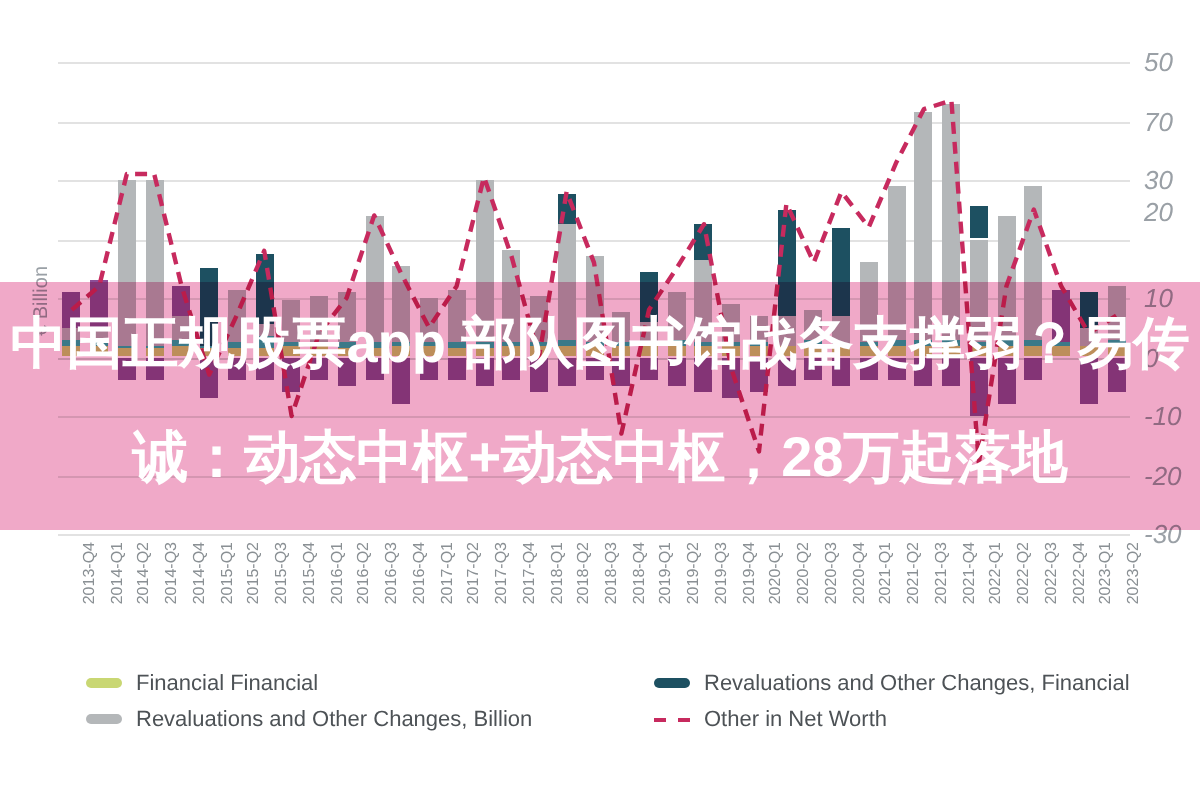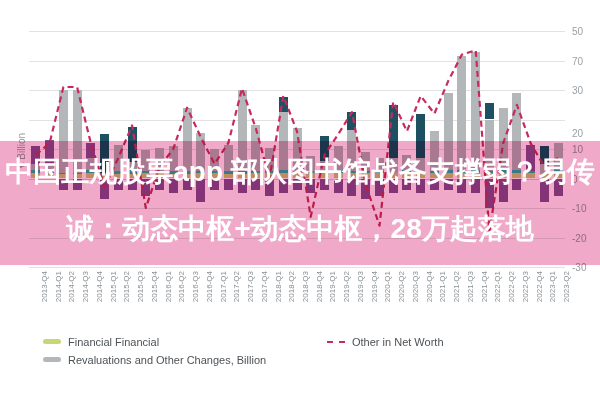--- a/index.html
+++ b/index.html
@@ -1,20 +1,20 @@
 <!DOCTYPE html>
 <html><head>
 <meta charset="utf-8">
 <style>
   html,body{margin:0;padding:0;background:#fff;}
   #stage{position:relative;width:600px;height:400px;background:#ffffff;overflow:hidden;
          font-family:"Liberation Sans",sans-serif;}
   .gridline{position:absolute;height:1px;background:#e2e2e2;}
   .gridline.zero{background:#d4d4d4;}
-  .ytick{position:absolute;color:#9aa0a6;font-size:10px;transform:translateY(-50%);}
+  .ytick{position:absolute;color:#9aa0a6;font-size:13px;transform:translateY(-50%);font-style:italic;}
   .xtick{position:absolute;color:#8a9094;font-size:8px;white-space:nowrap;width:34px;
          text-align:right;transform-origin:0 0;transform:rotate(-90deg) translateX(-34px);}
   .barseg{position:absolute;}
   #ylab{position:absolute;left:-9px;top:145px;color:#9aa0a6;font-size:10px;
         transform:rotate(-90deg);transform-origin:center;width:60px;text-align:center;}
   #band{position:absolute;left:0;top:141px;width:600px;height:124px;
         background:#f0a9c8;mix-blend-mode:multiply;}
   #bandtext{position:absolute;left:0;top:141px;width:600px;height:124px;
         display:flex;flex-direction:column;align-items:center;padding-top:16px;
         box-sizing:border-box;gap:28px;color:#ffffff;font-weight:bold;font-size:28px;
@@ -32,21 +32,21 @@
 <div id="stage">
   <div id="ylab">€ Billion</div>
   <div id="plot">
       <div class="gridline" style="left: 29px; width: 536px; top: 31px;"></div>
       <div class="ytick" style="left: 572px; top: 31px;">50</div>
       <div class="gridline" style="left: 29px; width: 536px; top: 60.5px;"></div>
       <div class="ytick" style="left: 572px; top: 60.5px;">70</div>
       <div class="gridline" style="left: 29px; width: 536px; top: 90px;"></div>
       <div class="ytick" style="left: 572px; top: 90px;">30</div>
       <div class="gridline" style="left: 29px; width: 536px; top: 119.5px;"></div>
-      <div class="ytick" style="left: 572px; top: 133px;">20</div>
+      <div class="ytick" style="left: 572px; top: 106px;">20</div>
       <div class="gridline" style="left: 29px; width: 536px; top: 149px;"></div>
       <div class="ytick" style="left: 572px; top: 149px;">10</div>
       <div class="gridline zero" style="left: 29px; width: 536px; top: 178.5px;"></div>
       <div class="ytick" style="left: 572px; top: 178.5px;">0</div>
       <div class="gridline" style="left: 29px; width: 536px; top: 208px;"></div>
       <div class="ytick" style="left: 572px; top: 208px;">-10</div>
       <div class="gridline" style="left: 29px; width: 536px; top: 237.5px;"></div>
       <div class="ytick" style="left: 572px; top: 237.5px;">-20</div>
       <div class="gridline" style="left: 29px; width: 536px; top: 267px;"></div>
       <div class="ytick" style="left: 572px; top: 267px;">-30</div>
@@ -263,18 +263,22 @@
           <span class="swatch" style="background: rgb(201, 215, 115);"></span>
           <span>Financial Financial</span>
         </div>
         <div class="lrow">
           <span class="swatch" style="background: rgb(180, 183, 185);"></span>
           <span>Revaluations and Other Changes, Billion</span>
         </div>
       </div>
       <div class="lcol" style="left: 327px;">
         <div class="lrow">
+          <span class="swatch" style="background: rgb(29, 80, 97);"></span>
+          <span>Revaluations and Other Changes, Financial</span>
+        </div>
+        <div class="lrow">
           <span class="swatch dash" style="background: none; border-top-color: rgb(199, 42, 94);"></span>
           <span>Other in Net Worth</span>
         </div>
       </div>
     </div>
 </div>
 
 </body></html>

